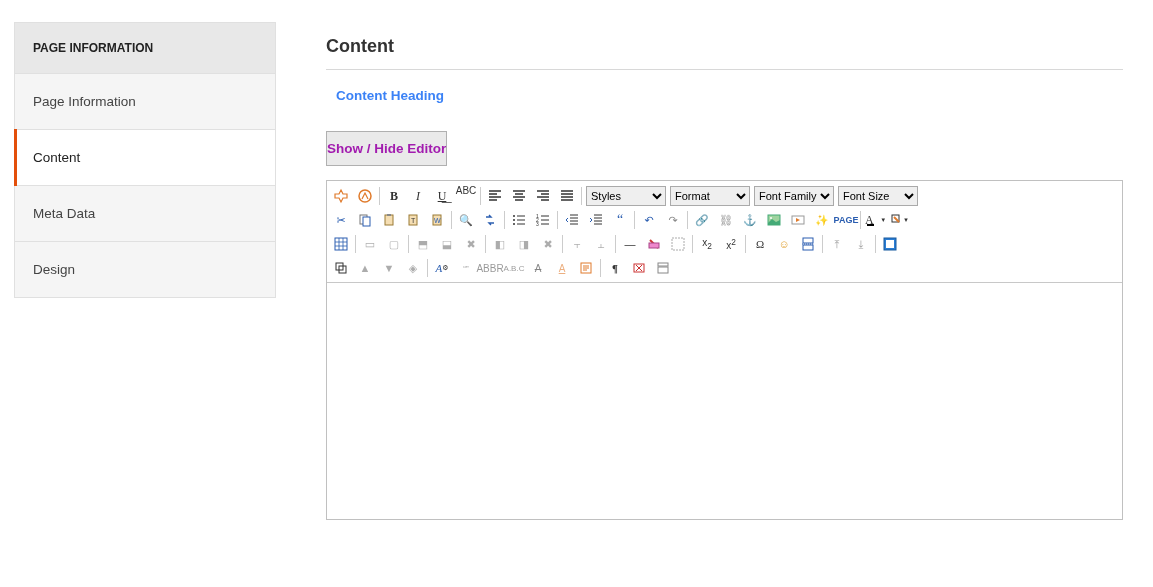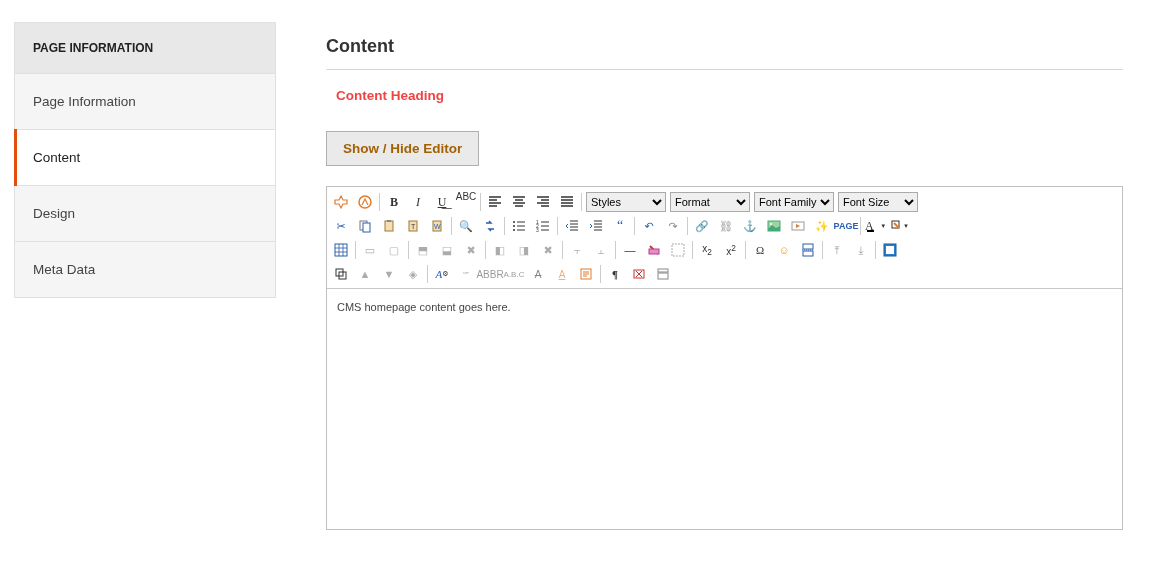--- a/index.html
+++ b/index.html
@@ -64,40 +64,40 @@
   }
   .field-row {
     display: flex;
     align-items: center;
     margin-bottom: 28px;
   }
   .field-label {
     width: 148px;
     font-weight: 600;
     font-size: 13.5px;
-    color: #ef4444;
+    color: #3b82f6;
     padding-left: 10px;
   }
   .field-input {
     width: 486px;
     height: 28px;
     border: 1px solid #aaa;
     padding: 4px 10px;
     font-size: 13px;
     color: #333;
   }
   .toggle-btn {
     background: #eaeaea;
     border: 1px solid #b0b0b0;
-    padding: 9px 16px;
+    padding: 9px 0;
     font-size: 13.5px;
     font-weight: 600;
-    color: #a16207;
+    color: #a21caf;
     cursor: pointer;
-    margin-bottom: 20px;
+    margin-bottom: 14px;
   }
   .editor-box {
     border: 1px solid #c0c0c0;
     min-height: 340px;
     background: #fff;
   }
   .toolbar {
     border-bottom: 1px solid #c8c8c8;
     padding: 3px 2px 2px 2px;
     display: flex;
@@ -148,24 +148,24 @@
 <div class="page">
   <aside class="sidebar">
     <div class="sidebar-header">PAGE INFORMATION</div>
     <div class="sidebar-item">
       <span>Page Information</span>
     </div>
     <div class="sidebar-item active">
       <span>Content</span>
     </div>
     <div class="sidebar-item">
+      <span>Meta Data</span>
+    </div>
+    <div class="sidebar-item">
       <span>Design</span>
-    </div>
-    <div class="sidebar-item">
-      <span>Meta Data</span>
     </div>
   </aside>
 
   <main class="main">
     <div class="section-title">Content</div>
 
     <div class="field-row">
       <div class="field-label">Content Heading</div>
     </div>
 
@@ -431,16 +431,15 @@
             </svg>
         </span>
         <span class="tb">
           <svg width="14" height="14" viewBox="0 0 14 14">
               <rect x="2" y="2" width="10" height="3" fill="#fff" stroke="#888"></rect>
               <rect x="2" y="6" width="10" height="6" fill="#fff" stroke="#888"></rect>
             </svg>
         </span>
       </div>
 
-      <div class="editor-body">CMS homepage content goes here.</div>
     </div>
   </main>
 </div>
 
 </body></html>

